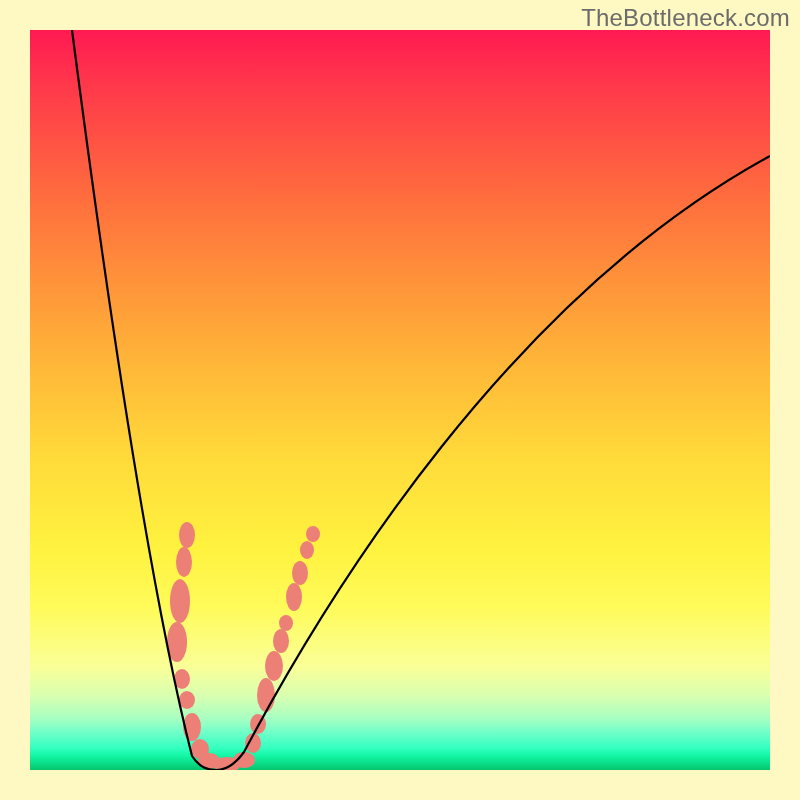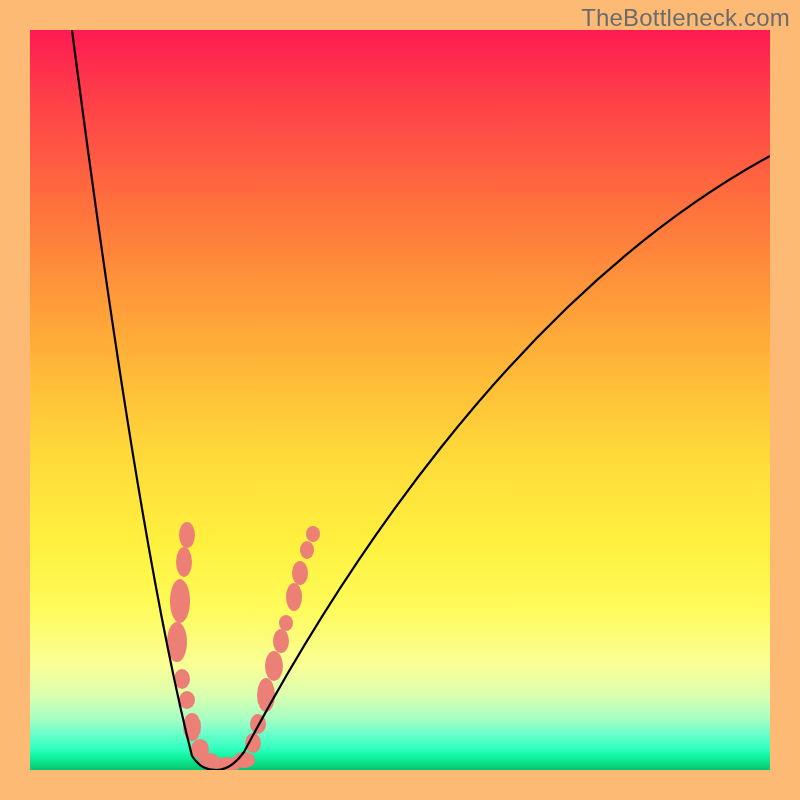--- a/index.html
+++ b/index.html
@@ -10,21 +10,21 @@
     overflow: hidden;
     background: #000;
     font-family: Arial, Helvetica, sans-serif;
   }
   .frame {
     position: absolute;
     top: 0;
     left: 0;
     width: 800px;
     height: 800px;
-    background: #fdba74;
+    background: #fef9c3;
   }
   .plot-area {
     position: absolute;
     top: 30px;
     left: 30px;
     width: 740px;
     height: 740px;
     overflow: hidden;
   }
   .gradient-bg {

